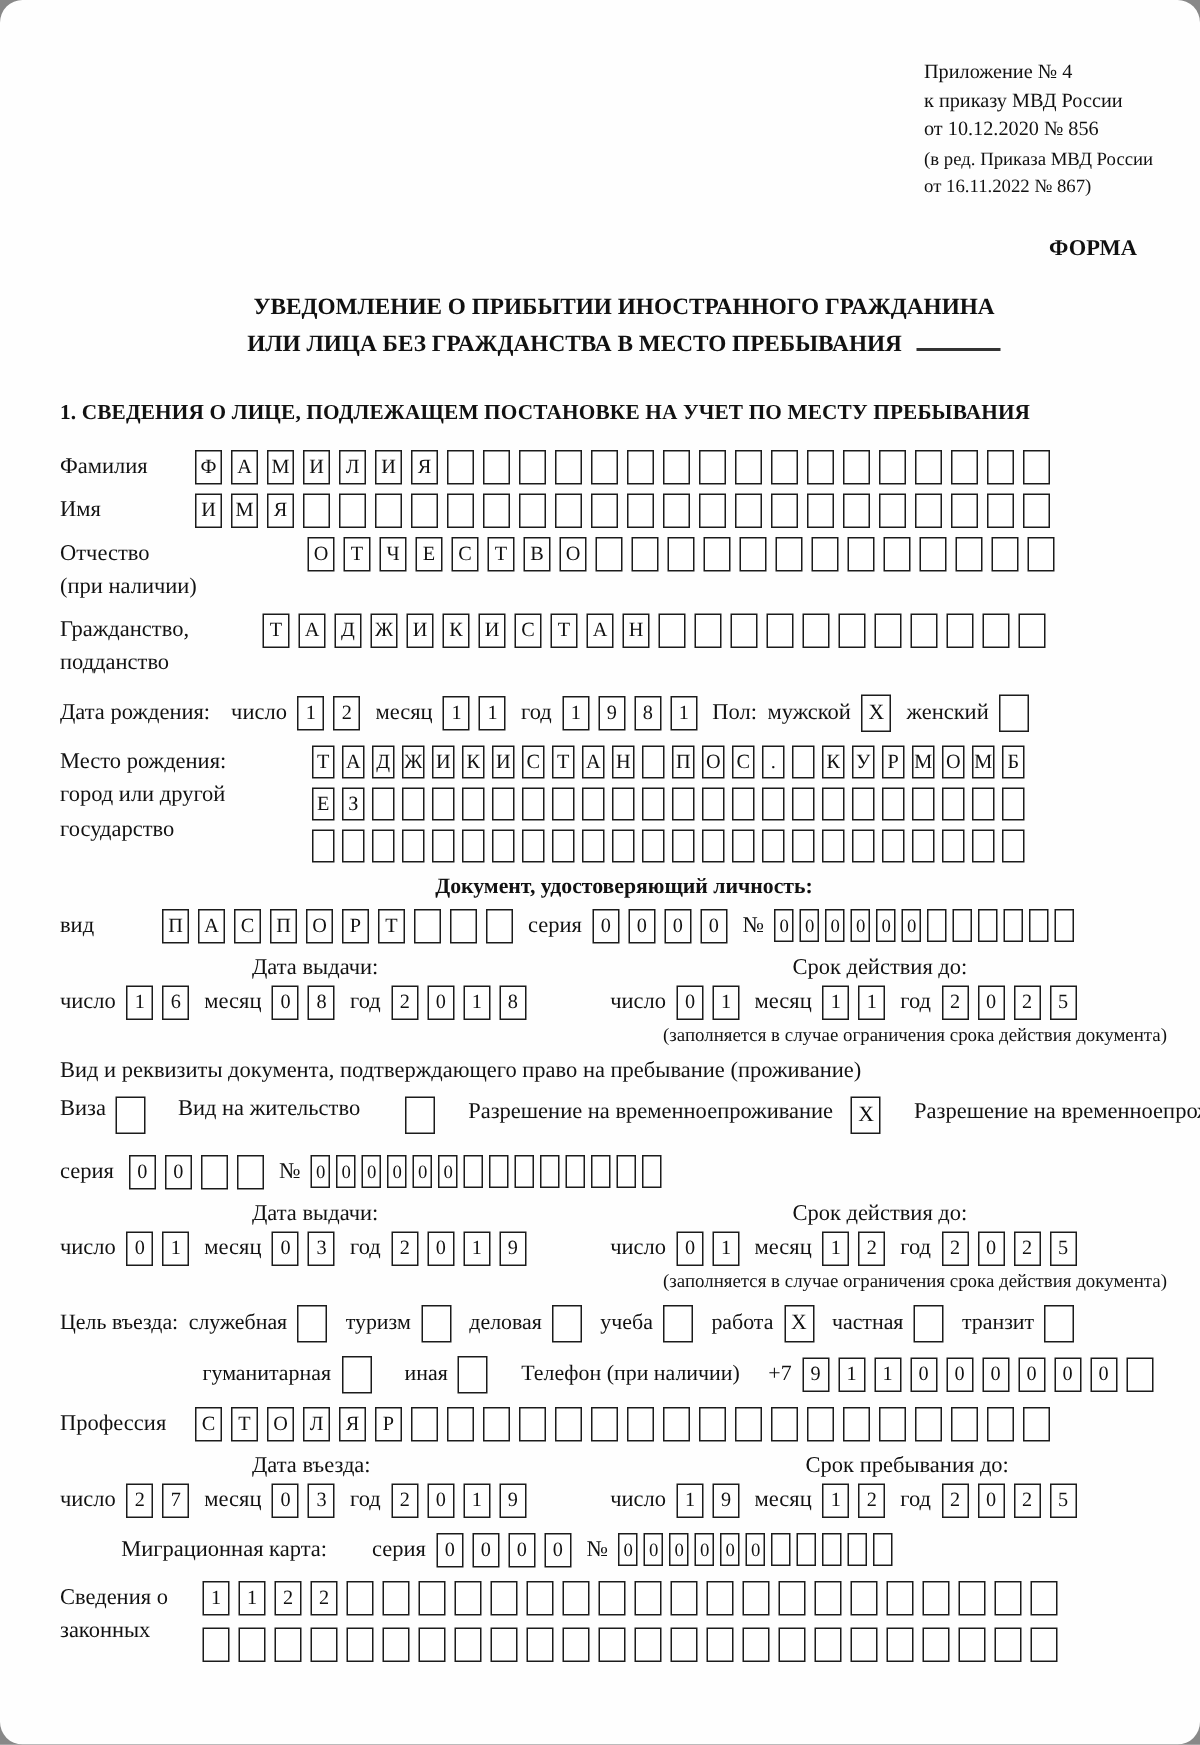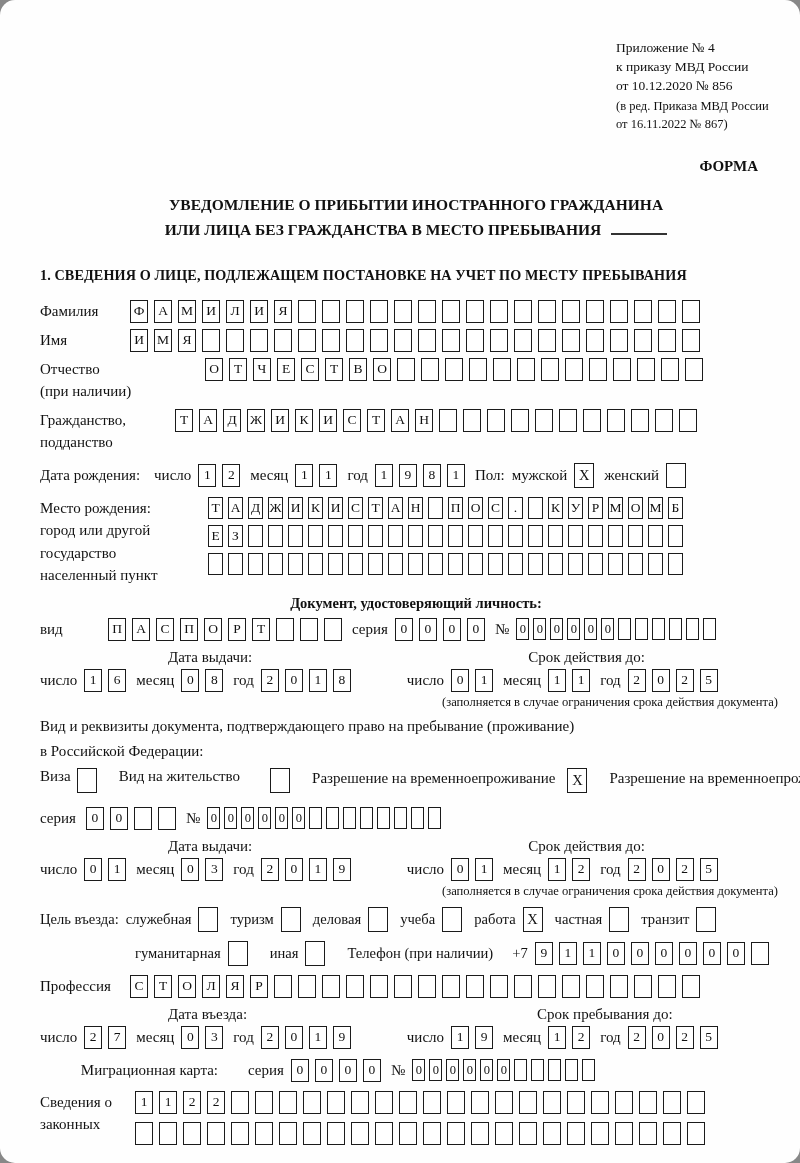--- a/index.html
+++ b/index.html
@@ -218,21 +218,20 @@
     <span class="cb">X</span>
     <span class="dlbl">женский</span>
     <span class="cb"></span>
   </div>
 
   <div class="row top" style="margin-top:9px">
     <span class="lblcol w168">
       <span>Место рождения:</span>
       <span>город или другой</span>
       <span>государство</span>
-      <span>населенный пункт</span>
     </span>
     <span class="cellstack">
       <span class="cells narrow">
           <span class="cell">Т</span>
           <span class="cell">А</span>
           <span class="cell">Д</span>
           <span class="cell">Ж</span>
           <span class="cell">И</span>
           <span class="cell">К</span>
           <span class="cell">И</span>
@@ -387,21 +386,20 @@
         <span class="cell">2</span>
         <span class="cell">0</span>
         <span class="cell">2</span>
         <span class="cell">5</span>
       </span>
   </div>
 
   <div class="note-r">(заполняется в случае ограничения срока действия документа)</div>
 
   <div class="plain">Вид и реквизиты документа, подтверждающего право на пребывание (проживание)</div>
-  <div class="plain">в Российской Федерации:</div>
 
   <div class="row top" style="margin-top:8px">
     <span class="lbl">Виза</span>
     <span class="cb gap12" style="margin-left:6px"></span>
     <span class="lbl gap22">Вид на жительство</span>
     <span class="cb gap30"></span>
     <span class="pcol gap22">
       <span>Разрешение на временное</span>
       <span>проживание</span>
     </span>

